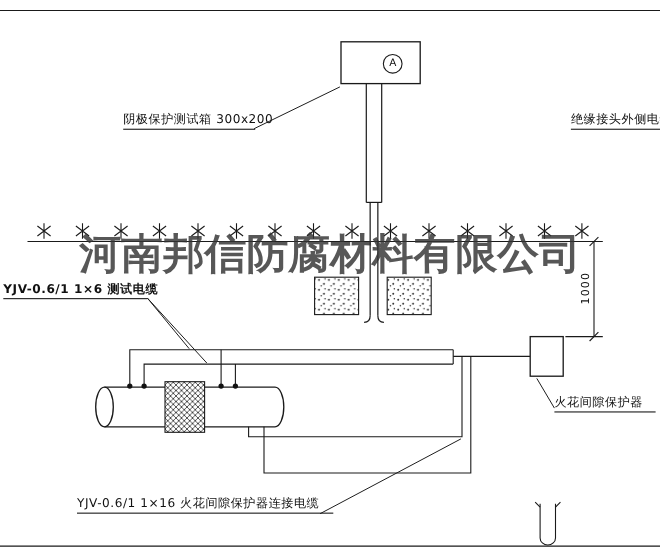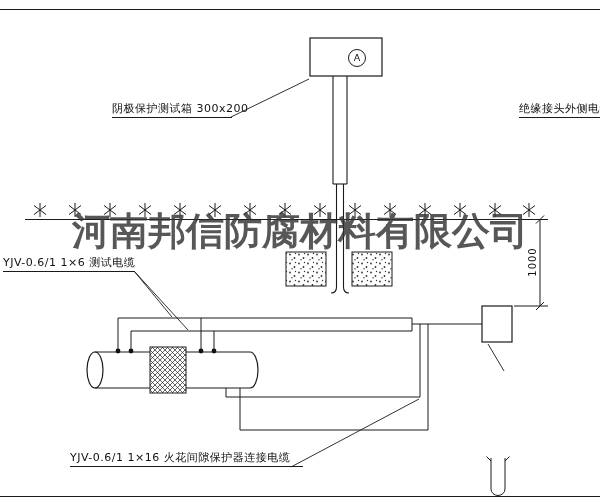--- a/index.html
+++ b/index.html
@@ -145,22 +145,23 @@
   </svg>
 
   <div class="meter">
     <span>A</span>
   </div>
 
   <div class="lbl" style="left:112px;top:103px;width:120px;text-align:right;">阴极保护测试箱 300x200</div>
 
   <div class="lbl" style="left:519px;top:103px;width:81px;">绝缘接头外侧电缆</div>
 
-  <div class="lbl" style="left:3px;top:257px;width:131px;">YJV-0.6/1 1×6  测试电缆</div>
+  <div class="lbl" style="left:3px;top:257px;width:131px;font-weight:bold;">YJV-0.6/1 1×6  测试电缆</div>
 
+  <div class="lbl" style="left:504px;top:360px;width:92px;">火花间隙保护器</div>
 
   <div class="lbl" style="left:70px;top:452px;width:233px;">YJV-0.6/1 1×16  火花间隙保护器连接电缆</div>
 
   <div class="dim">1000</div>
 
   <div class="watermark">河南邦信防腐材料有限公司</div>
 
 </div>
 
 </body></html>

